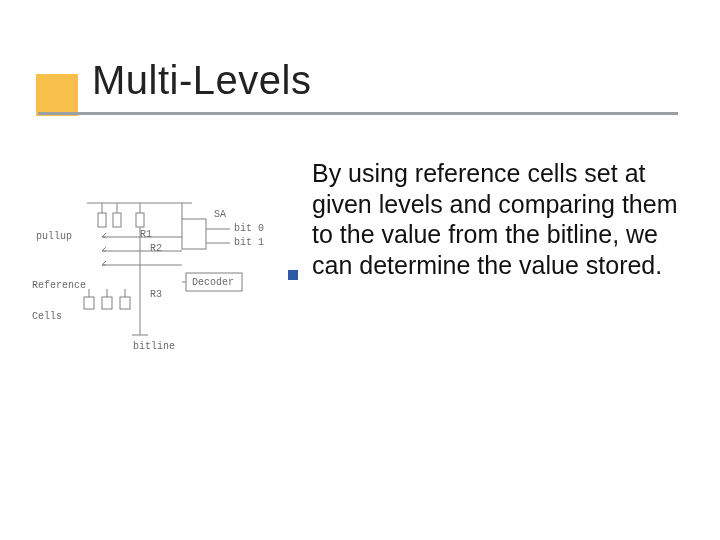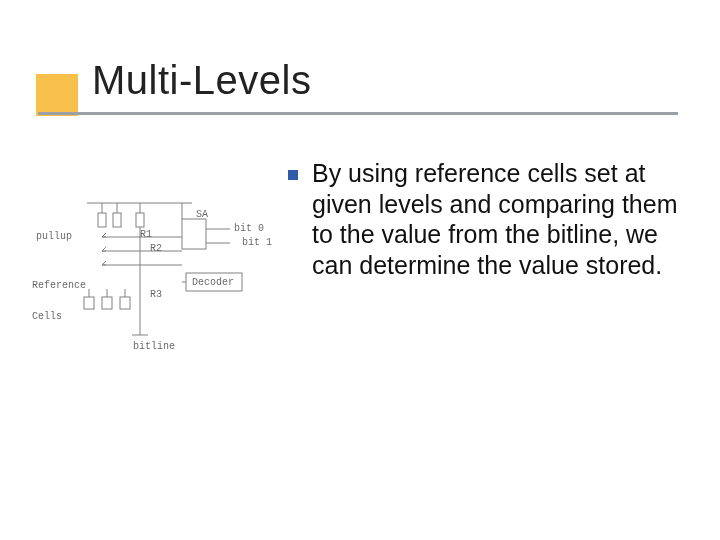--- a/index.html
+++ b/index.html
@@ -55,21 +55,21 @@
     background: #9aa0a6;
     z-index: 1;
   }
   
   .body-row {
     position: absolute;
     left: 288px;
     top: 158px;
     width: 405px;
     display: flex;
-    align-items: flex-start;
+    align-items: flex-end;
     gap: 14px;
   }
   .bullet {
     width: 10px;
     height: 10px;
     background: #2e5aa8;
     margin-top: 12px;
     flex: 0 0 auto;
   }
   .body-text {
@@ -153,22 +153,22 @@
         </g>
 
         <line x1="100" y1="150" x2="116" y2="150"></line>
       </g>
     </svg>
 
     <span class="d-label" style="left:4px;  top:22px;margin-top:24px;">pullup</span>
     <span class="d-label" style="left:108px;top:44px;">R1</span>
     <span class="d-label" style="left:118px;top:58px;">R2</span>
     <span class="d-label" style="left:118px;top:72px;margin-top:32px;">R3</span>
-    <span class="d-label" style="left:164px;top:24px;">SA</span>
+    <span class="d-label" style="left:182px;top:24px;">SA</span>
     <span class="d-label" style="left:202px;top:38px;">bit 0</span>
-    <span class="d-label" style="left:210px;top:52px;">bit 1</span>
+    <span class="d-label" style="left:202px;top:52px;">bit 1</span>
     <span class="d-label" style="left:160px;top:92px;">Decoder</span>
     <span class="d-label" style="left:0px;  top:95px;">Reference</span>
     <span class="d-label" style="left:0px;  top:126px;">Cells</span>
     <span class="d-label" style="left:101px; top:156px;">bitline</span>
   </div>
 
 </div>
 
 </body></html>

